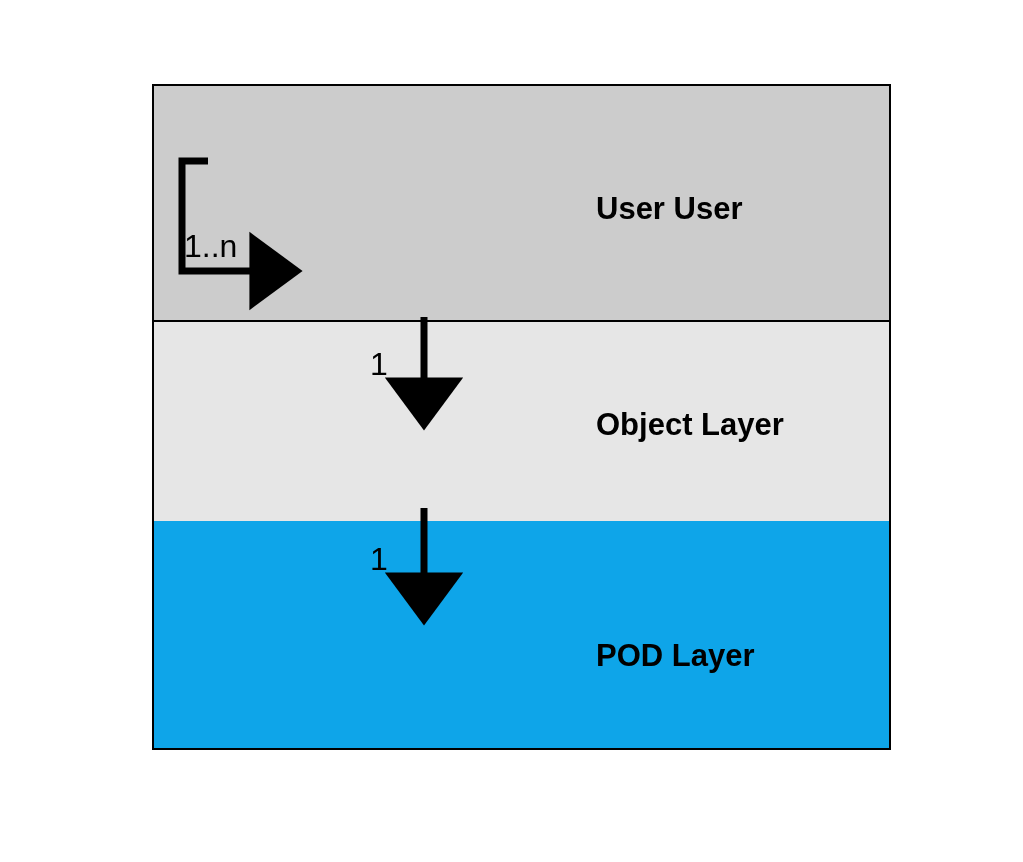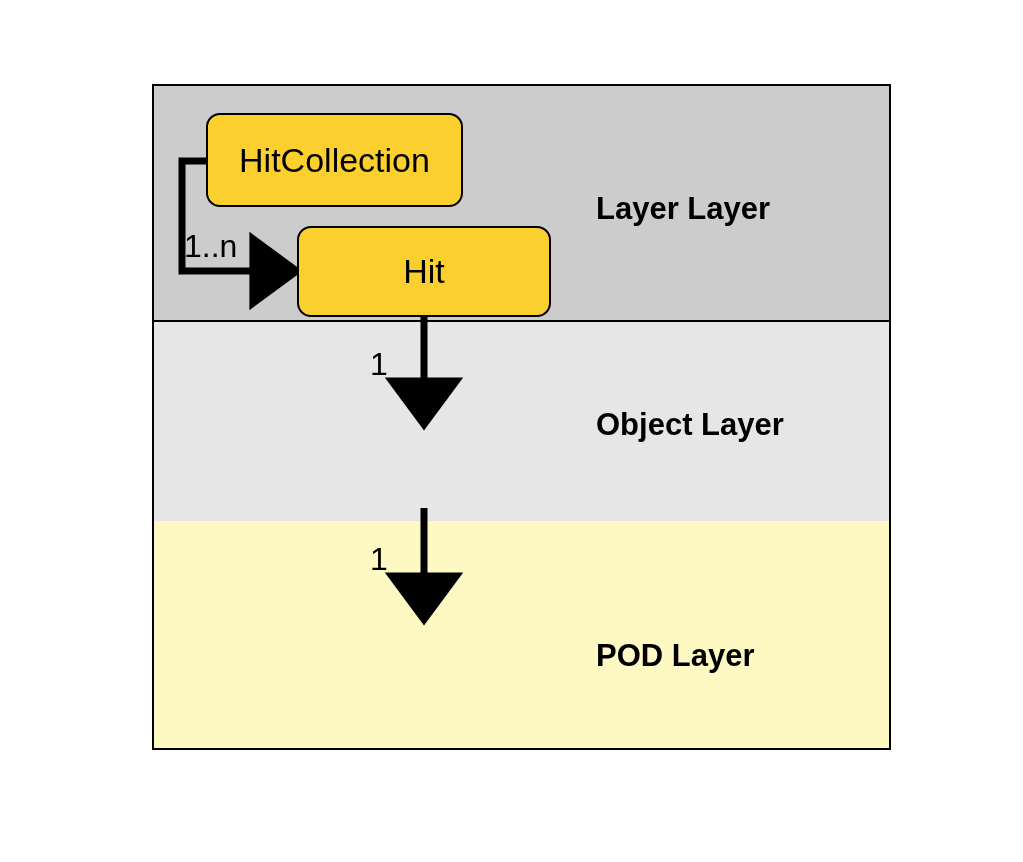--- a/index.html
+++ b/index.html
@@ -47,21 +47,21 @@
   }
   .layer-band.object {
     top: 236px;
     height: 249px;
     background: #e6e6e6;
     border-bottom: 2px solid #000000;
   }
   .layer-band.pod {
     top: 435px;
     height: 227px;
-    background: #fef9c3;
+    background: #0ea5e9;
   }
 
   .layer-label {
     position: absolute;
     font-weight: bold;
     font-size: 31px;
     color: #000000;
     white-space: nowrap;
     letter-spacing: 0px;
   }
@@ -131,21 +131,21 @@
   #edge-label-one-b { left: 370px; top: 541px; }
 </style>
 </head>
 <body>
 
 <div id="diagram-root">
 
   <div class="layer-stack">
 
     <div class="layer-band user">
-      <span class="layer-label user">Layer Layer</span>
+      <span class="layer-label user">User User</span>
     </div>
 
     <div class="layer-band object">
       <span class="layer-label object">Object Layer</span>
     </div>
 
     <div class="layer-band pod">
       <span class="layer-label pod">POD Layer</span>
     </div>
 
@@ -167,23 +167,17 @@
 
     <path d="M 424 508 L 424 599" fill="none" stroke="#000000" stroke-width="7" stroke-linecap="butt" marker-end="url(#arrowhead-down)"></path>
   </svg>
 
   <span class="edge-label" id="edge-label-1n">1..n</span>
 
   <span class="edge-label" id="edge-label-one-a">1</span>
 
   <span class="edge-label" id="edge-label-one-b">1</span>
 
-  <div class="node-box" id="node-hitcollection">
-    <span>HitCollection</span>
-  </div>
 
-  <div class="node-box" id="node-hit">
-    <span>Hit</span>
-  </div>
 
 
 
 </div>
 
 </body></html>

